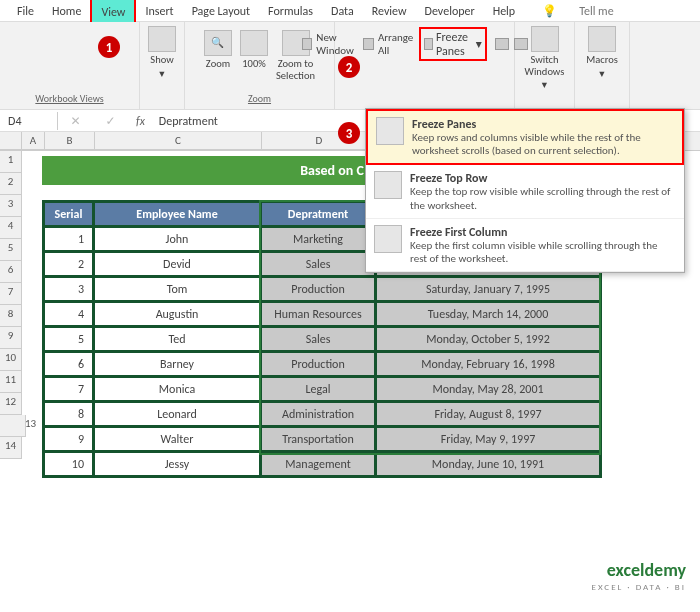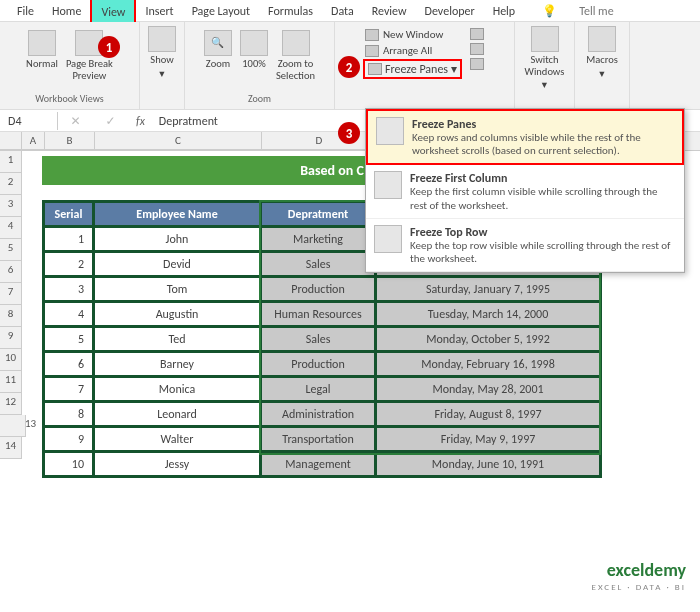--- a/index.html
+++ b/index.html
@@ -3,25 +3,25 @@
   <meta charset="utf-8">
   <style>
     * { box-sizing: border-box; margin: 0; padding: 0; font-family: "Segoe UI", Calibri, sans-serif; }
     body { background: #fff; width: 700px; height: 612px; overflow: hidden; position: relative; font-size: 12px; color: #444; }
     .ribbon-tabs { display: flex; align-items: center; height: 22px; background: #fff; border-bottom: 1px solid #ddd; padding-left: 8px; }
     .ribbon-tabs span { padding: 9px 9px; cursor: pointer; font-size: 12px; }
     .ribbon-tabs .active { background: #5eead4; border: 2px solid red; border-bottom: none; }
     .ribbon-tabs .tellme { color: #777; display:flex; align-items:center; gap:4px;}
     .ribbon { background: #f2f2f2; height: 88px; border-bottom: 1px solid #ddd; display: flex; position: relative; }
     .group { border-right: 1px solid #ddd; padding: 2px 6px; display: flex; flex-direction: column; justify-content: space-between; align-items: center; height: 100%; }
-    .group-label { font-size: 10px; color: #666; text-align: right; margin-top: auto; padding-bottom: 2px; }
+    .group-label { font-size: 10px; color: #666; text-align: right; margin-top: auto; padding-bottom: 2px; text-decoration: underline; }
     .btns { display: flex; gap: 4px; align-items: flex-start; padding-top: 4px; }
     .vbtn { display: flex; flex-direction: column; align-items: center; gap: 2px; text-align: center; font-size: 10.5px; line-height: 1.1; padding: 2px; cursor: pointer; }
     .vbtn .ico { width: 28px; height: 26px; background: #ddd; border: 1px solid #bbb; display:flex; align-items:center; justify-content:center; }
-    .hlist { display: flex; flex-direction: column; gap: 1px; padding-top: 3px; }
+    .hlist { display: flex; flex-direction: row; gap: 1px; padding-top: 3px; }
     .hitem { display: flex; align-items: center; gap: 4px; font-size: 11px; padding: 1px 2px; cursor: pointer;}
     .hitem .ico { width: 14px; height: 12px; background: #ccc; border:1px solid #999; }
     .freeze-btn { border: 2px solid red; padding: 1px 3px; display:flex; align-items:center; gap:3px; background:#f2f2f2; cursor:pointer;}
     .annot { position: absolute; width: 22px; height: 22px; border-radius: 50%; background: #c00; color: #fff; font-weight: bold; display: flex; align-items: center; justify-content: center; font-size: 13px; z-index: 50; }
     .namebox-row { display: flex; align-items: center; height: 22px; border-bottom: 1px solid #ddd; }
     .namebox { width: 58px; border-right: 1px solid #ccc; padding: 2px 8px; font-size: 12px; }
     .fx { padding: 0 8px; font-style: italic; color: #666; }
     .fbar { flex: 1; padding: 2px 6px; font-size: 12px; }
     .grid { position: relative; }
     .colheads { display: flex; border-bottom: 1px solid #ccc; background: #f0f0f0; }
@@ -66,31 +66,20 @@
       <span>Tell me</span>
     </span>
 </div>
 
 <div class="annot" style="left:98px; top:36px;">1</div>
 <div class="annot" style="left:338px; top:56px;">2</div>
 <div class="annot" style="left:338px; top:122px;">3</div>
 
 <div class="ribbon">
   <div class="group" style="width:140px;">
-    <div class="btns">
-      <div class="vbtn">
-          <div class="ico"></div>
-          <span>Normal</span>
-        </div>
-      <div class="vbtn">
-          <div class="ico"></div>
-          <span style="white-space:pre;">Page Break
-Preview</span>
-        </div>
-    </div>
     <div class="group-label">Workbook Views</div>
   </div>
   <div class="group" style="width:45px;">
     <div class="vbtn">
         <div class="ico"></div>
         <span>Show</span>
         <span>▾</span>
       </div>
   </div>
   <div class="group" style="width:150px;">
@@ -275,29 +264,29 @@
   <div class="dd-item hl">
     <div class="dd-ico"></div>
     <div>
         <div class="dd-title">Freeze Panes</div>
         <div class="dd-desc">Keep rows and columns visible while the rest of the worksheet scrolls (based on current selection).</div>
       </div>
   </div>
   <div class="dd-item">
     <div class="dd-ico"></div>
     <div>
-        <div class="dd-title">Freeze First Column</div>
-        <div class="dd-desc">Keep the first column visible while scrolling through the rest of the worksheet.</div>
+        <div class="dd-title">Freeze Top Row</div>
+        <div class="dd-desc">Keep the top row visible while scrolling through the rest of the worksheet.</div>
       </div>
   </div>
   <div class="dd-item">
     <div class="dd-ico"></div>
     <div>
-        <div class="dd-title">Freeze Top Row</div>
-        <div class="dd-desc">Keep the top row visible while scrolling through the rest of the worksheet.</div>
+        <div class="dd-title">Freeze First Column</div>
+        <div class="dd-desc">Keep the first column visible while scrolling through the rest of the worksheet.</div>
       </div>
   </div>
 </div>
 
 <div class="brand">
   <div class="n">exceldemy</div>
   <div class="s">EXCEL · DATA · BI</div>
 </div>
 
 </body></html>

